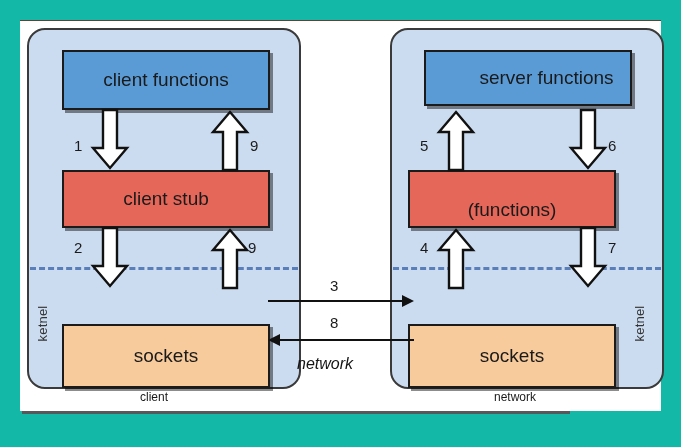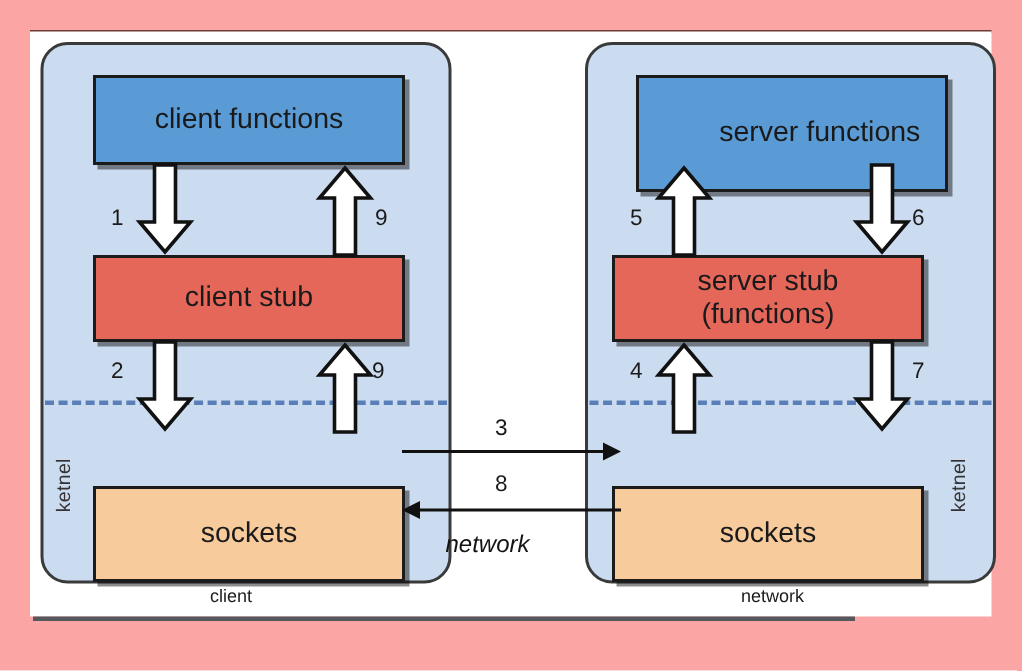--- a/index.html
+++ b/index.html
@@ -5,21 +5,21 @@
   html, body {
     margin: 0;
     padding: 0;
     background: #ececec;
     font-family: "Liberation Sans", sans-serif;
   }
   #stage {
     position: relative;
     width: 681px;
     height: 447px;
-    background: #fca5a5;
+    background: #14b8a6;
     overflow: hidden;
   }
 
   
   #sheet {
     position: absolute;
     left: 20px;
     top: 21px;
     width: 641px;
     height: 390px;
@@ -90,21 +90,21 @@
     line-height: 1.15;
   }
   .box.blue   { background: #5b9bd5; }
   .box.red    { background: #e5675a; }
   .box.peach  { background: #f8cb9c; margin-top: 36px; }
 
   #box-client-functions { left: 62px;  top: 50px;  width: 208px; height: 60px; }
   #box-client-stub      { left: 62px;  top: 170px; width: 208px; height: 58px; }
   #box-client-sockets   { left: 62px;  top: 288px; width: 208px; height: 64px; }
 
-  #box-server-functions { left: 424px; top: 50px;  width: 208px; height: 78px; padding-left: 37px; }
+  #box-server-functions { left: 424px; top: 50px;  width: 208px; height: 56px; padding-left: 37px; }
   #box-server-stub      { left: 408px; top: 170px; width: 208px; height: 58px; }
   #box-server-sockets   { left: 408px; top: 288px; width: 208px; height: 64px; }
 
   
   .block-arrow {
     position: absolute;
     overflow: visible;
   }
   .block-arrow path {
     fill: #ffffff;
@@ -191,21 +191,21 @@
   <div class="panel" id="panel-server"></div>
 
   <div class="kernel-divider" id="divider-server"></div>
 
   <div class="kernel-label" id="kernel-label-server">ketnel</div>
 
   <div class="box blue" id="box-server-functions">server functions</div>
 
   <div class="box red" id="box-server-stub">
     <span style="display:block;">
-      <span>server stub</span><br>
+      <br>
       <span>(functions)</span>
     </span>
   </div>
 
   <div class="box peach" id="box-server-sockets">sockets</div>
 
   <svg class="block-arrow" style="left:438px; top:110px;" width="36" height="60" viewBox="0 0 36 60">
     <path d="M18,2 L35,22 L25,22 L25,60 L11,60 L11,22 L1,22 Z"></path>
   </svg>
   <div class="step-num" style="left:420px; top:138px;">5</div>

